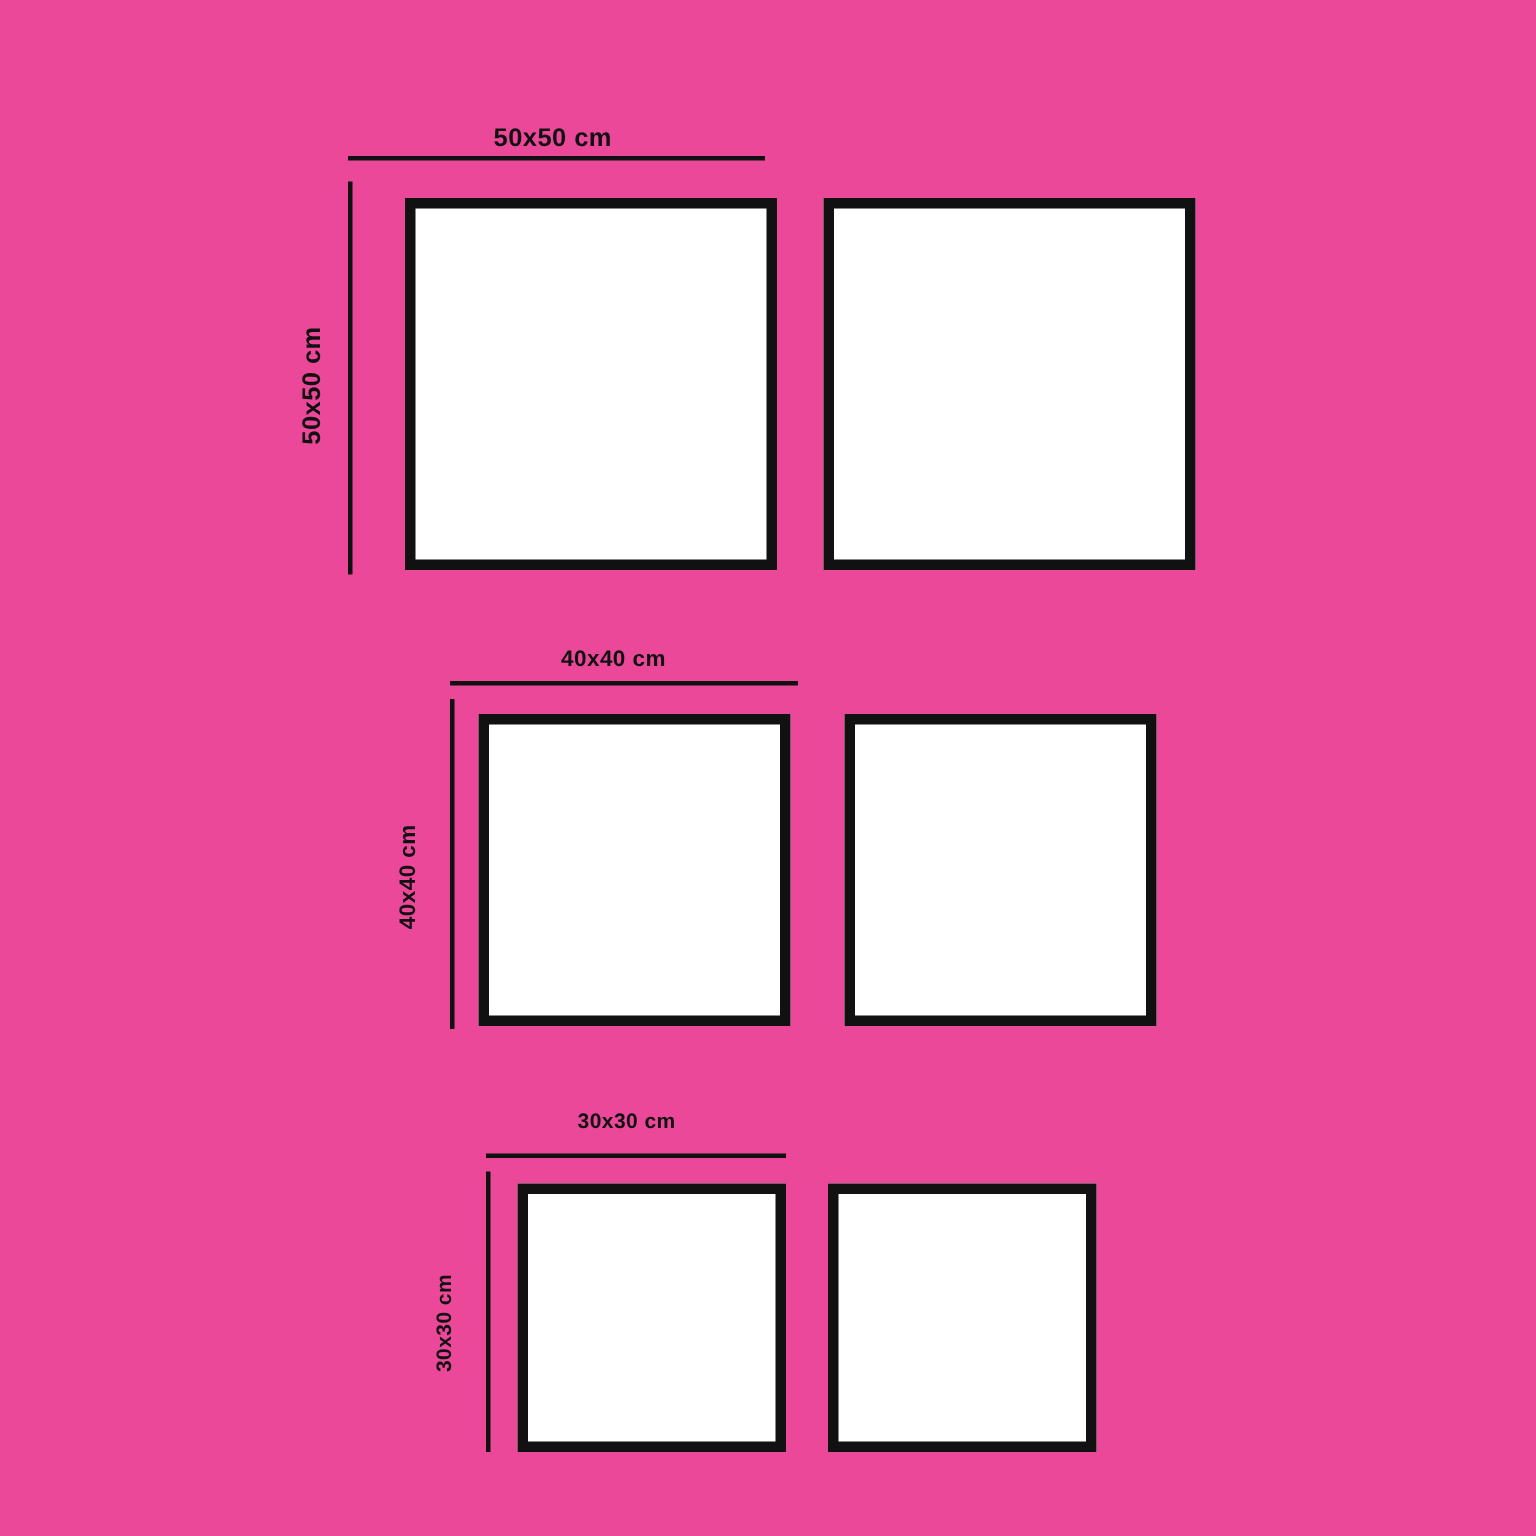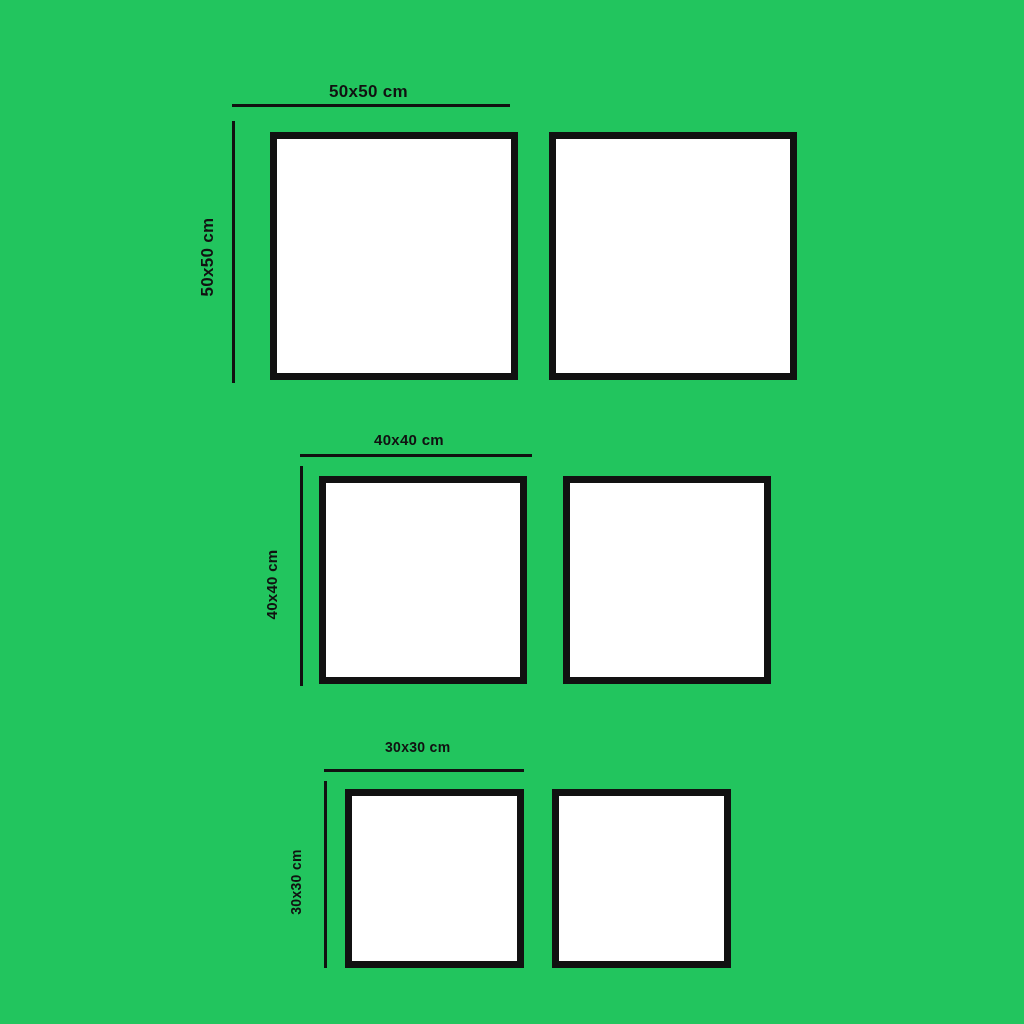--- a/index.html
+++ b/index.html
@@ -7,21 +7,21 @@
     padding: 0;
     background: #ffffff;
   }
   body {
     font-family: "Liberation Sans", sans-serif;
   }
   #canvas {
     position: relative;
     width: 1024px;
     height: 1024px;
-    background: #22c55e;
+    background: #ec4899;
     overflow: hidden;
   }
   .row {
     position: absolute;
   }
   
   .square {
     position: absolute;
     box-sizing: border-box;
     border: 7px solid #111111;

